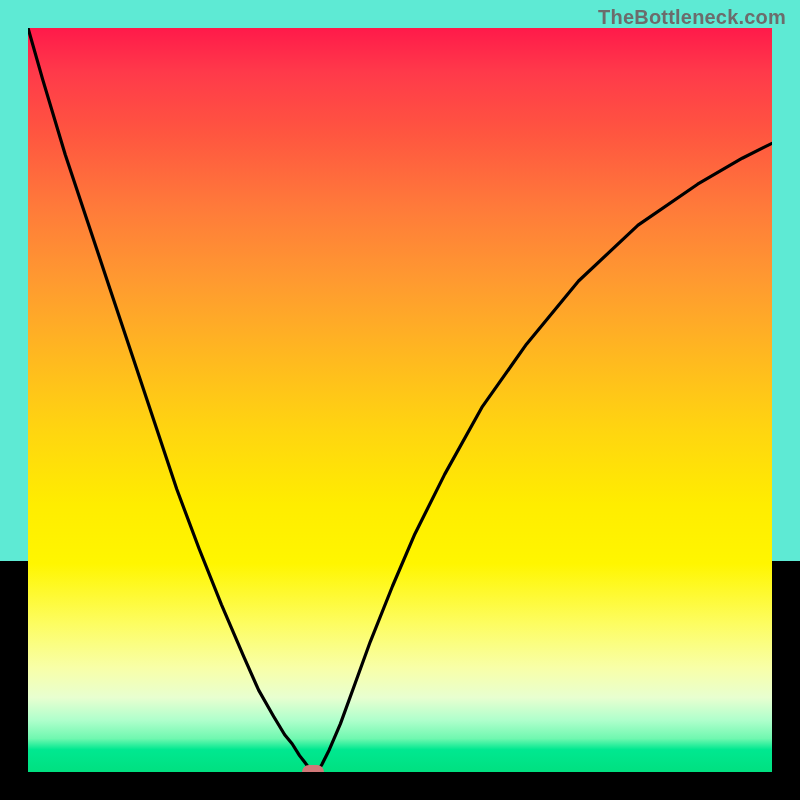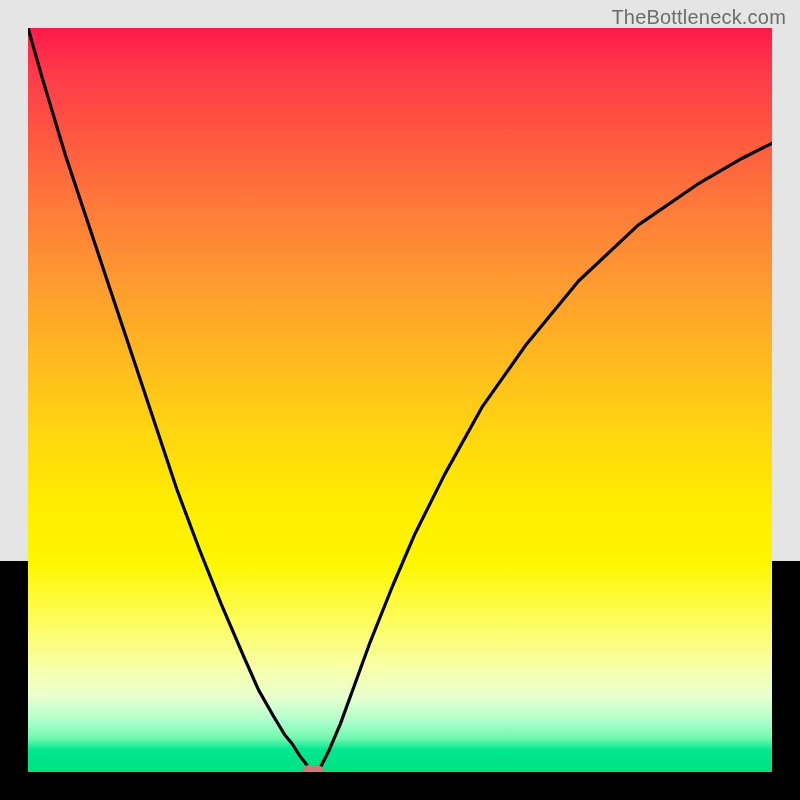--- a/index.html
+++ b/index.html
@@ -1,19 +1,19 @@
 <!DOCTYPE html>
 <html><head>
 <meta charset="utf-8">
 <style>
   * { margin: 0; padding: 0; box-sizing: border-box; }
   html, body { width: 800px; height: 800px; overflow: hidden; }
   body { background: #000; font-family: Arial, Helvetica, sans-serif; position: relative; }
   
-  .frame { position: absolute; top: 0; left: 0; width: 800px; height: 561px; background: #e5e5e5; }
+  .frame { position: absolute; top: 0; left: 0; width: 800px; height: 561px; background: #5eead4; font-weight: bold; }
   
   .plot-area {
     position: absolute;
     top: 28px; left: 28px;
     width: 744px; height: 744px;
     overflow: hidden;
   }
   .gradient-bg {
     position: absolute;
     inset: 0;

